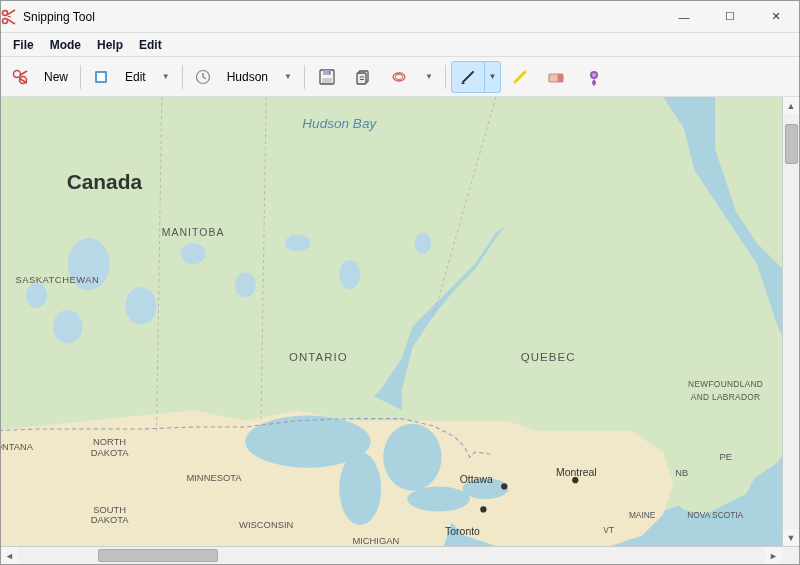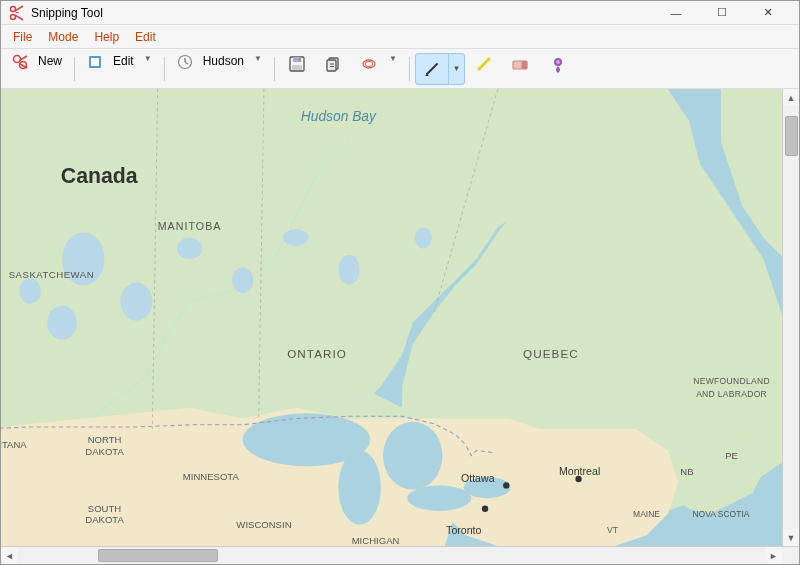--- a/index.html
+++ b/index.html
@@ -16,25 +16,25 @@
     .window {
       width: 800px;
       height: 565px;
       background: #fff;
       border: 1px solid #999;
       display: flex;
       flex-direction: column;
     }
 
     .title-bar {
-      height: 24px;
+      height: 32px;
       background: #f5f5f5;
       display: flex;
       align-items: center;
-      padding: 0 8px;
+      padding: 0 0;
       border-bottom: 1px solid #ddd;
       user-select: none;
     }
 
     .title-bar-icon {
       width: 16px;
       height: 16px;
       margin-right: 6px;
       display: flex;
       align-items: center;
@@ -72,43 +72,45 @@
       align-items: center;
       padding: 0 4px;
       background: #f5f5f5;
       border-bottom: 1px solid #ddd;
     }
 
     .menu-item {
       padding: 2px 8px;
       cursor: pointer;
       font-size: 12px;
-      color: #c2410c;
+      color: #0f172a;
       border-radius: 3px;
+      font-weight: bold;
     }
 
     
     .toolbar {
       height: 40px;
       background: #f5f5f5;
       border-bottom: 1px solid #ddd;
       display: flex;
       align-items: center;
       padding: 0 4px;
       gap: 2px;
     }
 
     .toolbar-btn {
       height: 32px;
       display: flex;
+      align-items: center;
       padding: 0 6px;
       cursor: pointer;
       border: 1px solid transparent;
       border-radius: 3px;
-      gap: 10px;
+      gap: 16px;
       font-size: 12px;
       background: transparent;
     }
 
     .toolbar-separator {
       width: 1px;
       height: 24px;
       background: #ccc;
       margin: 0 3px;
     }

